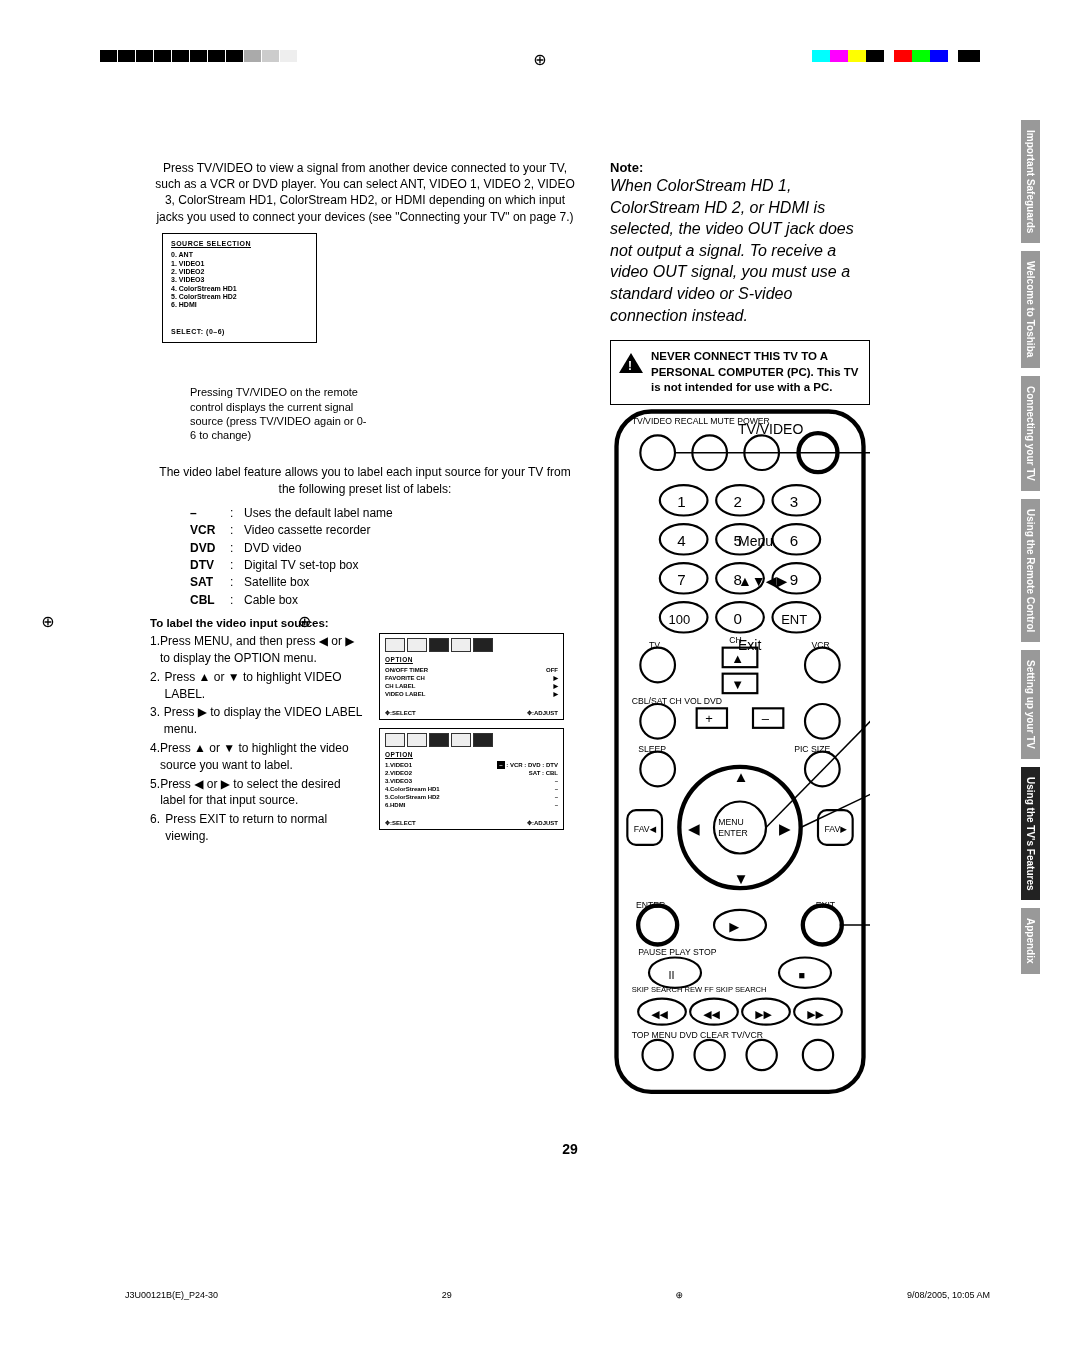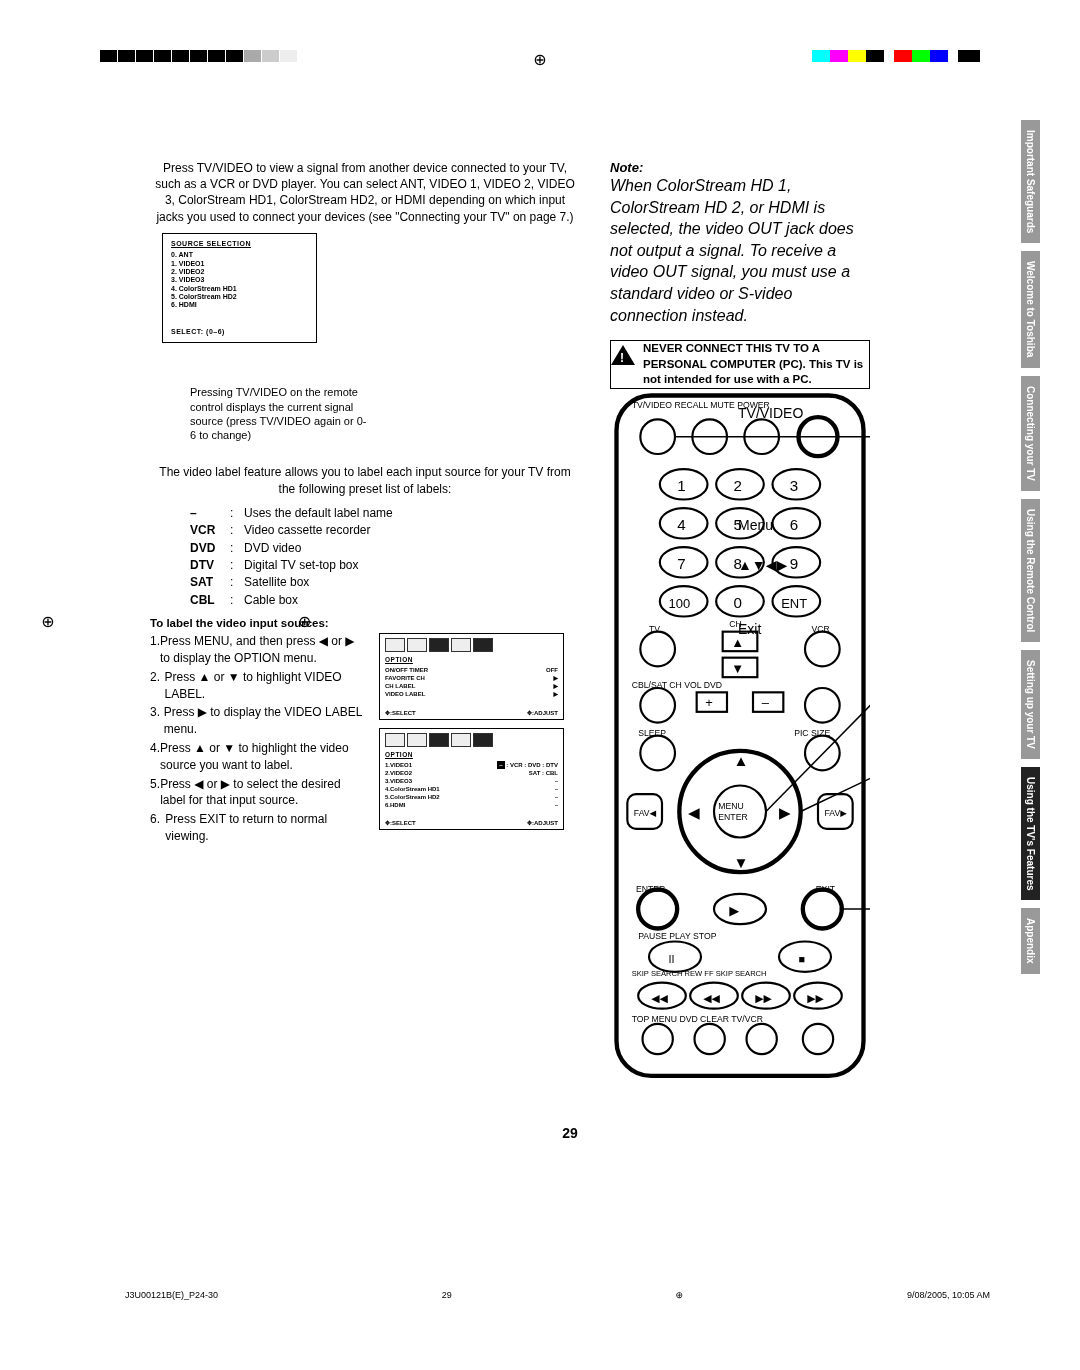--- a/index.html
+++ b/index.html
@@ -35,23 +35,23 @@
   .osd-col { flex: 0 0 195px; }
   .mini-osd { border: 1px solid #000; width: 185px; padding: 4px 5px 3px 5px; font-size: 6px; font-family: Arial,sans-serif; margin-bottom: 8px; }
   .mini-osd .icons { display: flex; gap: 2px; margin-bottom: 4px; }
   .mini-osd .icons span { display: inline-block; width: 20px; height: 14px; border: 1px solid #333; background: #222; }
   .mini-osd .icons span.light { background: #eee; }
   .mini-osd .opt { font-weight: bold; text-decoration: underline; letter-spacing: 0.5px; margin: 2px 0 3px 0; font-size: 6.5px; }
   .mini-osd .entries { font-weight: bold; line-height: 1.35; }
   .mini-osd .entries .r { display: flex; justify-content: space-between; }
   .mini-osd .foot { display: flex; justify-content: space-between; margin-top: 10px; font-weight: bold; font-size: 6px; }
   .chip { display: inline-block; background: #000; color: #fff; padding: 0 2px; font-weight: bold; font-size: 6px; }
-  .note-head { font-style: italic; font-weight: bold; font-size: 13px; }
+  .note-head { font-weight: bold; font-size: 13px; }
   .note-body { font-style: italic; font-size: 16px; line-height: 1.35; margin-bottom: 14px; }
-  .warn-box { border: 1.5px solid #000; display: flex; gap: 8px; font-size: 11.5px; line-height: 1.35; }
+  .warn-box { border: 1.5px solid #000; padding: 8px; display: flex; gap: 8px; font-size: 11.5px; line-height: 1.35; }
   .warn-tri { width: 0; height: 0; border-left: 12px solid transparent; border-right: 12px solid transparent; border-bottom: 20px solid #000; position: relative; margin-top: 4px; flex-shrink: 0; }
   .warn-tri::after { content: "!"; position: absolute; left: -3px; top: 5px; color: #fff; font-weight: bold; font-size: 12px; }
   .remote-wrap { position: relative; }
   .remote-svg { width: 100%; }
   .remote-label { position: absolute; font-size: 14px; }
   .side-tabs { position: absolute; right: 40px; top: 120px; display: flex; flex-direction: column; gap: 8px; }
   .tab { background: #999; color: #fff; writing-mode: vertical-rl; text-orientation: mixed; padding: 10px 4px; font-size: 10px; font-weight: bold; text-align: center; border-radius: 0; line-height: 1.1; }
   .tab.dark { background: #222; }
   .page-num { text-align: center; font-size: 14px; font-weight: bold; margin-top: 40px; }
   .footer { display: flex; justify-content: space-between; align-items: center; padding: 30px 90px 40px 125px; font-size: 9px; }

